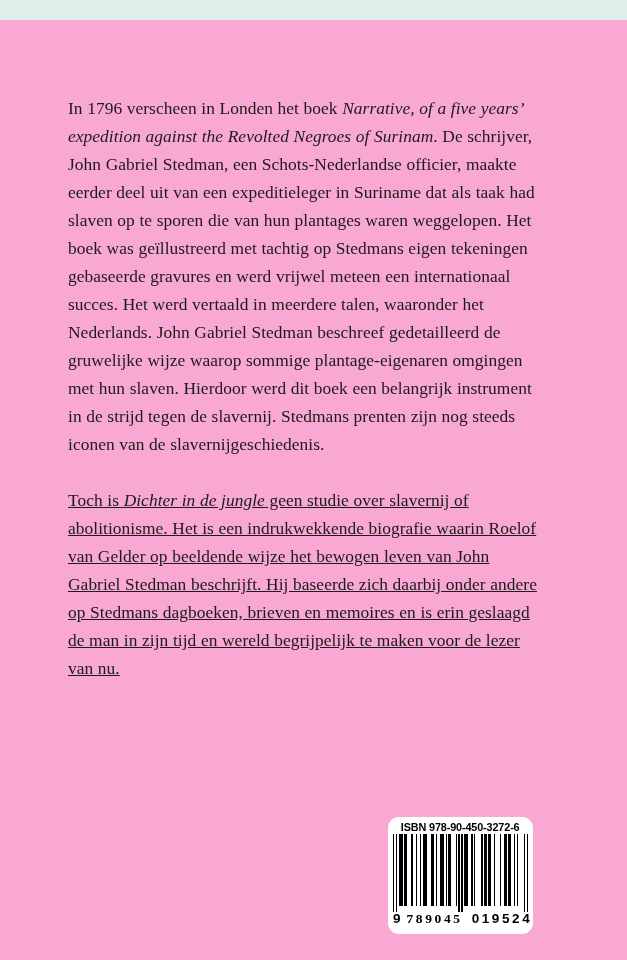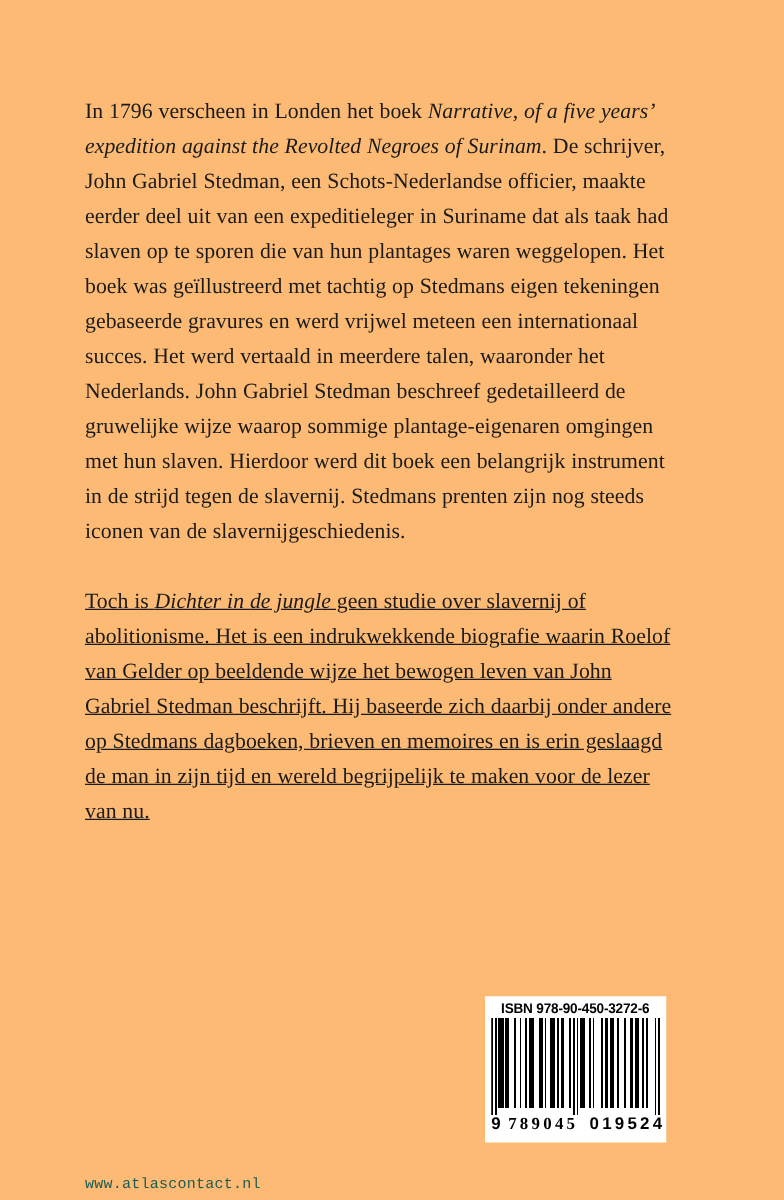--- a/index.html
+++ b/index.html
@@ -11,21 +11,22 @@
     width: 627px;
     height: 960px;
     background: #dfeeeb;
     font-family: "Liberation Serif", "DejaVu Serif", serif;
     overflow: hidden;
     position: relative;
   }
   .cover {
     position: absolute;
     inset: 0;
-    background: #fdba74;
+    background: #f9a8d4;
+    margin-top: 20px;
   }
   .blurb {
     position: absolute;
     left: 68px;
     top: 74px;
     width: 470px;
   }
   .para {
     margin: 0;
     font-size: 17.4px;
@@ -48,20 +49,21 @@
     left: 388px;
     top: 797px;
     width: 145px;
     height: 117px;
     background: #ffffff;
     box-sizing: border-box;
     padding: 4px 5px 3px 5px;
     display: flex;
     flex-direction: column;
     align-items: center;
+    border-radius: 11px;
   }
   .isbn-text {
     font-family: "Liberation Sans", "DejaVu Sans", sans-serif;
     font-size: 11.2px;
     font-weight: 700;
     color: #000;
     letter-spacing: -0.15px;
     line-height: 12px;
     white-space: nowrap;
     transform: scaleX(0.97);

